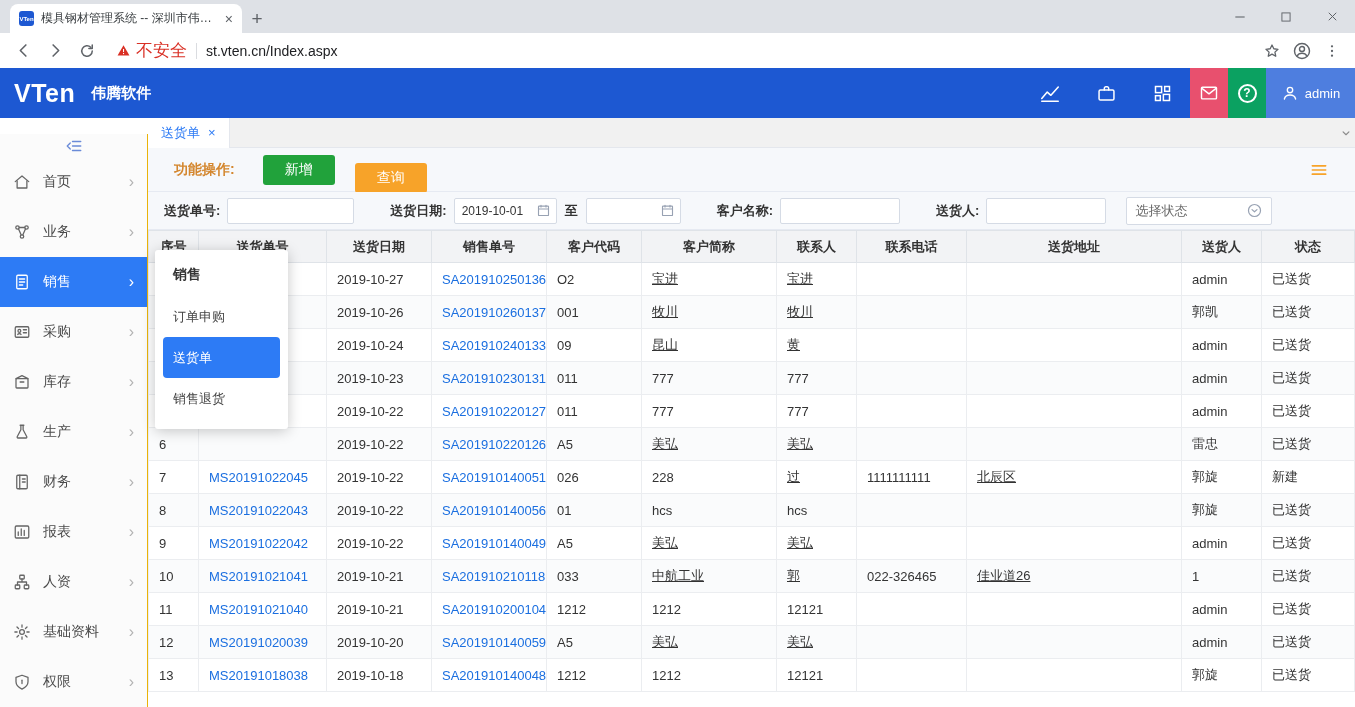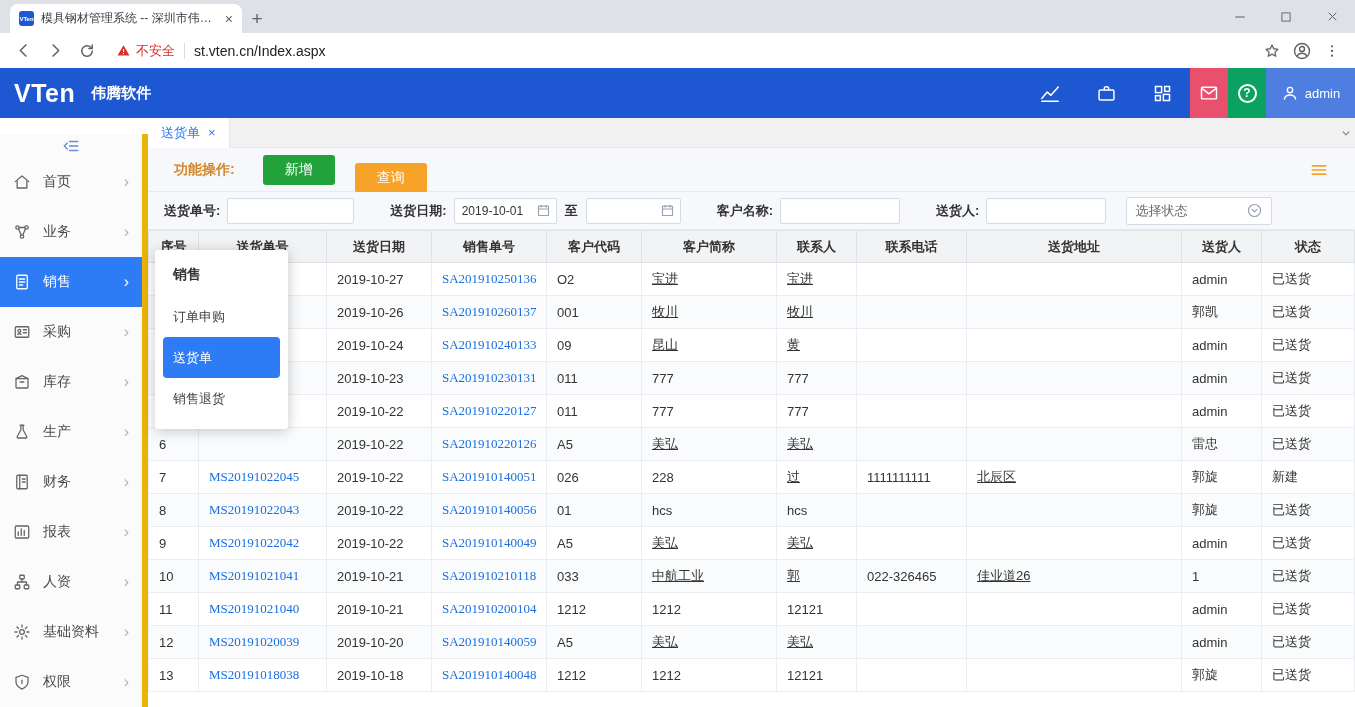--- a/index.html
+++ b/index.html
@@ -17,40 +17,40 @@
   .favicon{width:15px;height:15px;background:var(--header-blue,#1d58d2);border-radius:3px;color:#fff;font-size:6px;font-weight:bold;display:flex;align-items:center;justify-content:center;flex:0 0 15px;}
   .btab-title{flex:1;white-space:nowrap;overflow:hidden;text-overflow:ellipsis;}
   .btab-close{color:#5f6368;font-size:14px;line-height:1;cursor:pointer;}
   .newtab{width:30px;height:29px;display:flex;align-items:center;justify-content:center;color:#5f6368;font-size:19px;cursor:pointer;}
   .wincontrols{position:absolute;right:0;top:0;height:33px;display:flex;}
   .wc{width:46px;height:100%;display:flex;align-items:center;justify-content:center;color:#5f6368;cursor:pointer;}
 
   .addressbar{height:35px;background:#fff;display:flex;align-items:center;padding:0 8px;gap:2px;}
   .nav-ic{width:30px;height:30px;display:flex;align-items:center;justify-content:center;color:#5f6368;cursor:pointer;flex:0 0 30px;}
   .omnibox{flex:1;height:28px;display:flex;align-items:center;gap:9px;padding:0 12px;border-radius:14px;cursor:text;}
-  .notsecure{display:flex;align-items:center;gap:5px;color:var(--danger-red,#d93025);font-size:13px;cursor:pointer;}
+  .notsecure{display:flex;align-items:center;gap:5px;color:var(--danger-red,#d93025);font-size:17px;cursor:pointer;}
   .omni-div{width:1px;height:16px;background:#dadce0;}
   .urltext{font-size:14px;color:#202124;}
   .ab-right{display:flex;align-items:center;}
 
   
   .appheader{height:50px;background:var(--header-blue,#1d58d2);display:flex;align-items:center;color:#fff;}
   .brand{font-size:25px;font-weight:bold;margin-left:14px;letter-spacing:.5px;}
   .brand-sub{font-size:15px;font-weight:bold;margin-left:16px;}
   .hspacer{flex:1;}
   .hicon{width:56px;height:50px;display:flex;align-items:center;justify-content:center;cursor:pointer;}
   .block{height:50px;display:flex;align-items:center;justify-content:center;cursor:pointer;}
   .block-mail{width:38px;background:var(--mail-pink,#e8506e);}
   .block-help{width:38px;background:var(--help-green,#0ba161);}
   .help-circle{width:19px;height:19px;border:2px solid #fff;border-radius:50%;display:flex;align-items:center;justify-content:center;font-size:12px;font-weight:bold;}
   .block-user{width:89px;background:var(--user-blue,#4e7edf);gap:6px;font-size:13px;}
 
   
   .main{display:flex;height:589px;}
-  .sidebar{width:148px;background:#fbfbfb;border-right:6px solid #eab308;display:flex;flex-direction:column;margin-top:16px;}
+  .sidebar{width:148px;background:#fbfbfb;border-right:1px solid #eab308;display:flex;flex-direction:column;margin-top:16px;}
   .collapse{height:30px;display:flex;align-items:center;justify-content:center;color:#6a8bd8;cursor:pointer;}
   .sb-item{height:50px;display:flex;align-items:center;padding:0 13px;color:#4a4a4a;font-size:14px;cursor:pointer;}
   .sb-icon{width:20px;margin-right:10px;color:#666;display:flex;}
   .sb-label{flex:1;}
   .sb-chev{color:#b3b3b3;font-size:16px;line-height:1;}
   .sb-item.active{background:var(--active-blue,#2d7bf5);color:#fff;}
   .sb-item.active .sb-icon,.sb-item.active .sb-chev{color:#fff;}
 
   .content{flex:1;display:flex;flex-direction:column;min-width:0;background:#fff;}
   .ctabbar{height:30px;background:#f1f1f1;display:flex;align-items:center;border-bottom:1px solid #e4e7ed;}
@@ -75,21 +75,21 @@
   .datebox.small input{width:62px;}
   .tolabel{font-weight:bold;margin:0 8px;}
   .statusbox{width:146px;height:28px;border:1px solid #d5dbe5;background:#fff;border-radius:2px;display:flex;align-items:center;justify-content:space-between;padding:0 8px;color:#666;margin-left:20px;cursor:pointer;}
 
   
   .tablewrap{flex:1;overflow:hidden;background:#fff;}
   table{width:100%;border-collapse:collapse;table-layout:fixed;font-size:13px;color:#333;}
   th{height:32px;background:#f2f3f5;border:1px solid #dfe3e8;font-weight:bold;text-align:center;padding:0 4px;overflow:hidden;white-space:nowrap;cursor:pointer;}
   td{height:33px;border:1px solid #ebedf0;padding:0 10px;overflow:hidden;white-space:nowrap;background:#fff;}
   tbody tr:nth-child(even) td{background:#fafbfc;}
-  a.link{color:var(--link-blue,#1b6fe0);text-decoration:none;cursor:pointer;font-family:Liberation Serif, serif;}
+  a.link{color:var(--link-blue,#1b6fe0);text-decoration:none;cursor:pointer;}
   .u{text-decoration:underline;}
 
   
   .flyout{position:absolute;left:155px;top:250px;width:133px;background:#fff;border-radius:3px;box-shadow:0 2px 14px rgba(0,0,0,.22);padding:4px 8px 10px;z-index:40;}
   .fly-title{font-size:14px;font-weight:bold;color:#333;padding:12px 10px 12px;}
   .fly-item{height:41px;display:flex;align-items:center;padding:0 10px;font-size:13px;color:#444;border-radius:4px;cursor:pointer;}
   .fly-item.active{background:var(--active-blue,#2d7bf5);color:#fff;}
 </style>
 </head>
 <body>

